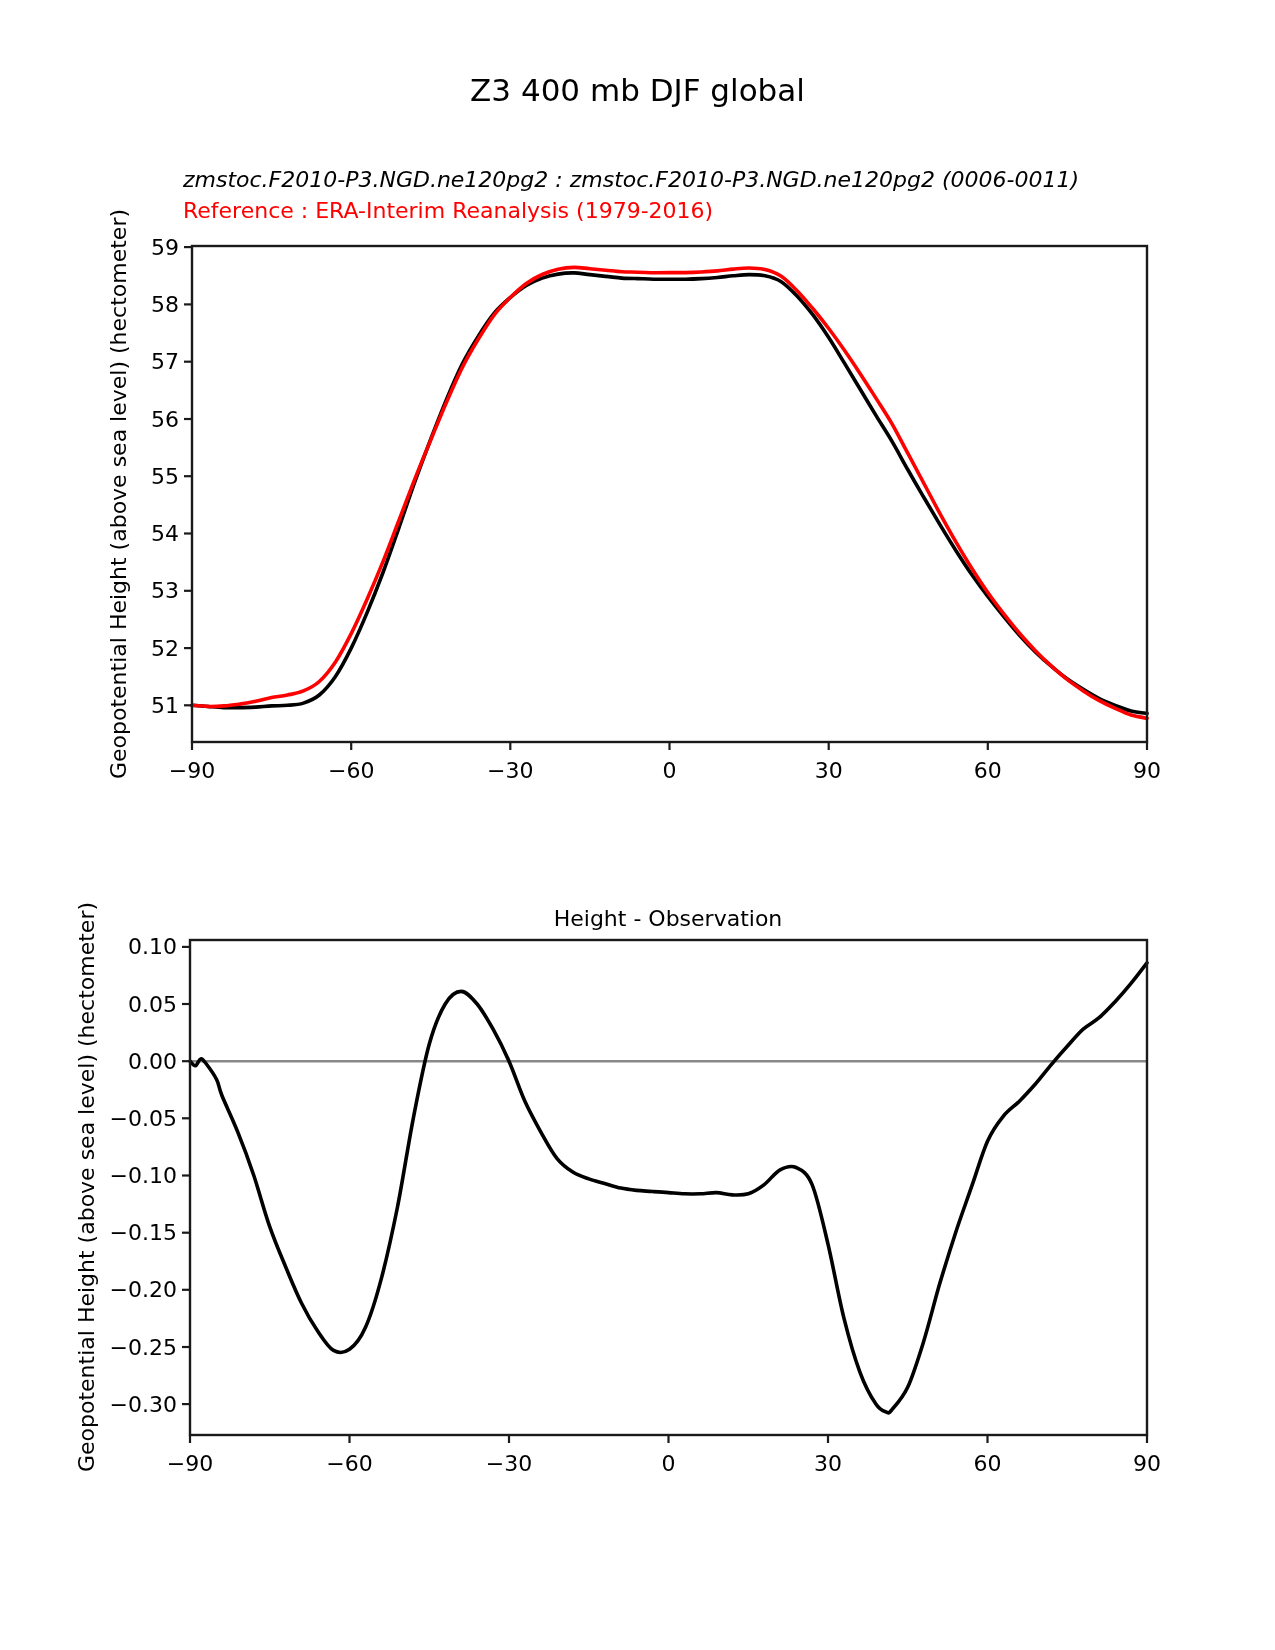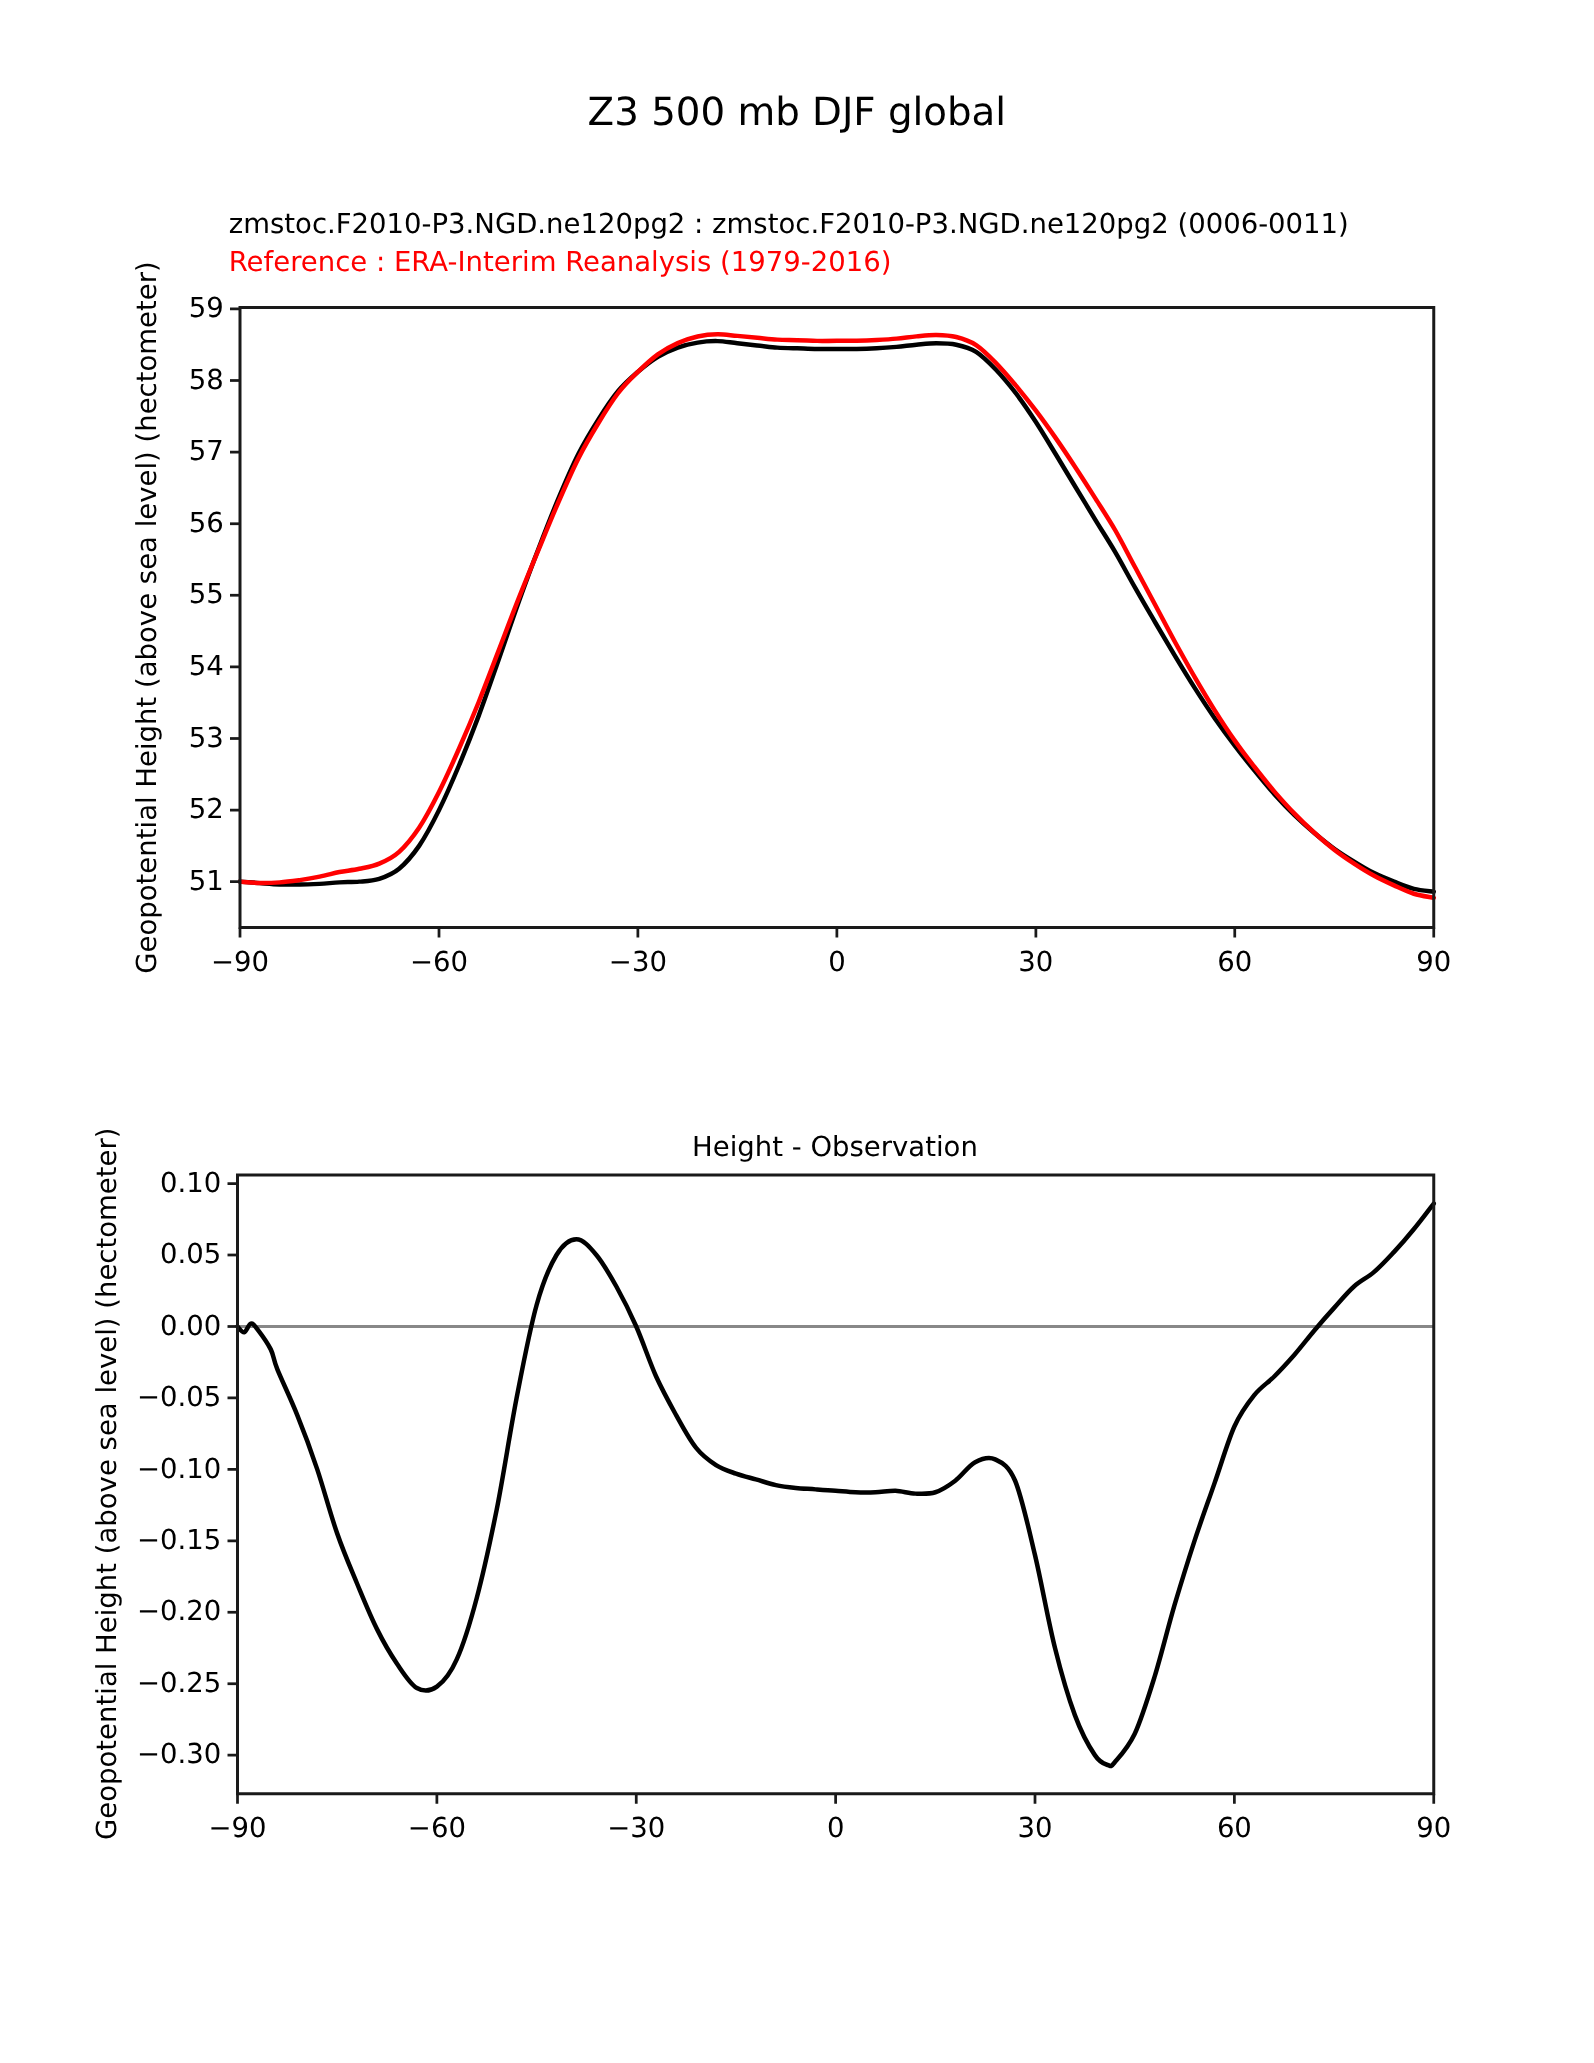--- a/index.html
+++ b/index.html
@@ -1,38 +1,38 @@
 <!DOCTYPE html>
 <html><head>
 <meta charset="utf-8">
 <style>
   html,body{margin:0;padding:0;background:#ffffff;}
   .figure{position:relative;width:1275px;height:1650px;background:#ffffff;margin:0 auto;
           font-family:"DejaVu Sans","Liberation Sans",sans-serif;color:#000;}
   .suptitle{position:absolute;top:72px;left:0;width:1275px;text-align:center;
             font-size:31px;color:#000;}
-  .subtitle1{position:absolute;top:167px;left:183px;font-size:22px;color:#000;white-space:nowrap;}
+  .subtitle1{position:absolute;top:167px;left:183px;font-size:22px;color:#000;white-space:nowrap;font-style:italic;}
   .subtitle2{position:absolute;top:198px;left:183px;font-size:22px;white-space:nowrap;}
   .ylabel{position:absolute;font-size:22px;color:#000;white-space:nowrap;
           transform:translate(-50%,-50%) rotate(-90deg);}
   .ylabel-top{left:118px;top:494px;}
   .ylabel-bottom{left:86px;top:1187px;}
   .axes-title-bottom{position:absolute;top:906px;left:668px;transform:translateX(-50%);
             font-size:22px;color:#000;white-space:nowrap;}
   svg.chart{position:absolute;overflow:visible;}
   #top-chart{left:100px;top:236px;}
   #bottom-chart{left:100px;top:930px;}
   svg.chart text{font-family:"DejaVu Sans","Liberation Sans",sans-serif;font-size:22px;fill:#000;}
 </style>
 </head>
 <body>
 
 <div class="figure">
 
-  <div class="suptitle">Z3 500 mb DJF global</div>
+  <div class="suptitle">Z3 400 mb DJF global</div>
 
   <div class="subtitle1">zmstoc.F2010-P3.NGD.ne120pg2 : zmstoc.F2010-P3.NGD.ne120pg2 (0006-0011)</div>
   <div class="subtitle2" style="color: rgb(255, 0, 0);">Reference : ERA-Interim Reanalysis (1979-2016)</div>
 
   <div class="ylabel ylabel-top">Geopotential Height (above sea level) (hectometer)</div>
   <div class="ylabel ylabel-bottom">Geopotential Height (above sea level) (hectometer)</div>
 
   <div class="axes-title-bottom">Height - Observation</div>
 
   <svg id="top-chart" class="chart" width="1075" height="560" viewBox="0 0 1075 560">

